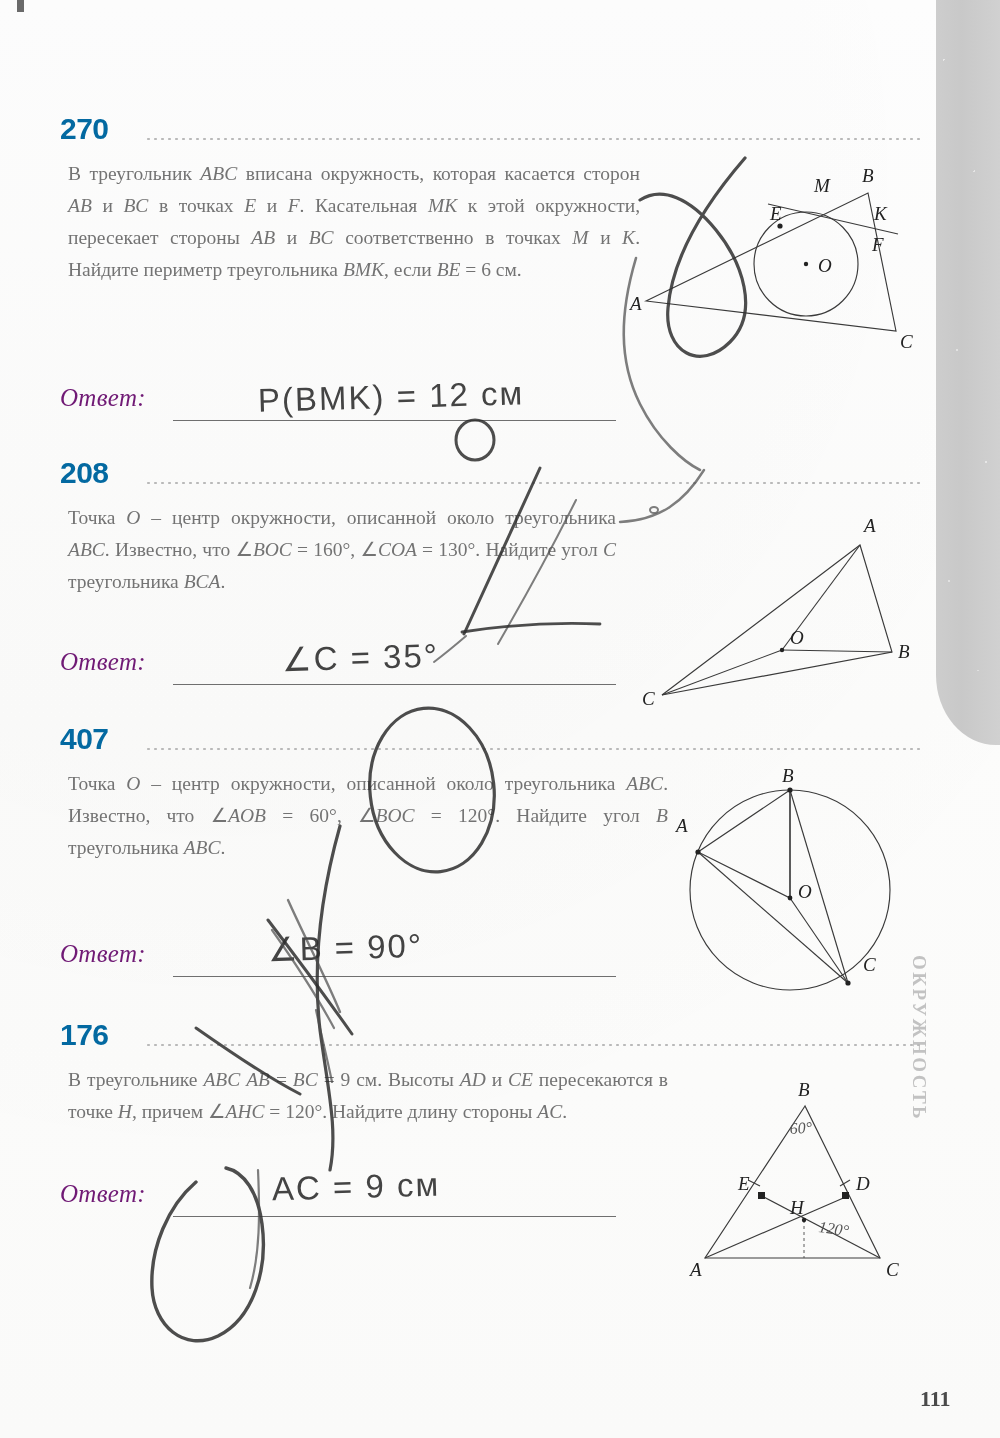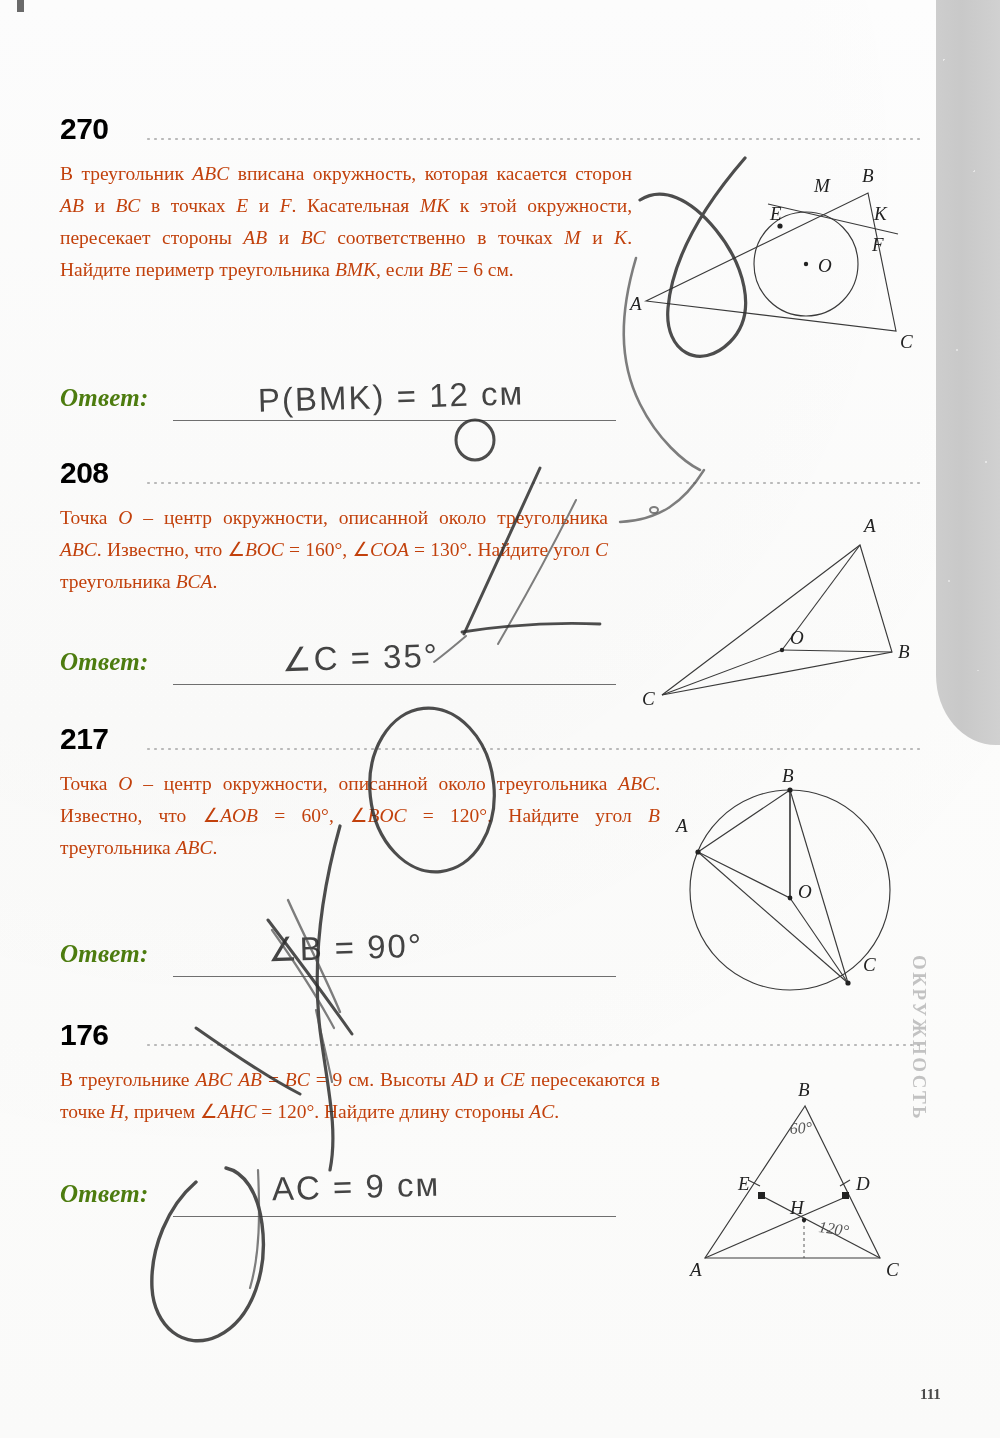--- a/index.html
+++ b/index.html
@@ -45,52 +45,52 @@
     position:absolute;left:908px;top:955px;
     writing-mode:vertical-rl;
     font-family:"Liberation Serif", serif;
     font-size:19px;letter-spacing:2.5px;font-weight:700;
     color:#c2c2c2;
     white-space:nowrap;
   }
 
   .page-num{
     position:absolute;left:920px;top:1386px;
-    font-size:15px;font-weight:700;color:#4a4a4a;
+    font-size:22px;font-weight:700;color:#4a4a4a;
     font-family:"Liberation Serif", serif;
   }
 
   
   .problem{position:absolute;left:0;width:1000px;}
   .pnum{
     position:absolute;left:60px;top:0;
     font-family:"Liberation Sans", sans-serif;
-    font-size:30px;font-weight:700;color:#000000;
+    font-size:30px;font-weight:700;color:#0369a1;
     letter-spacing:-.5px;
   }
   .dots{
     position:absolute;left:145px;top:25px;width:775px;height:4px;
     background-image:radial-gradient(circle, #b9b9b9 0 1.1px, transparent 1.2px);
     background-size:7px 4px;background-repeat:repeat-x;
   }
   .ptext{
-    position:absolute;left:60px;top:46px;
+    position:absolute;left:68px;top:46px;
     font-size:19.5px;line-height:32px;
     text-align:justify;
-    color:#c2410c;
+    color:#737373;
   }
   .ptext i{font-family:"Liberation Serif", serif;font-style:italic;}
 
   
   .ans-row{position:absolute;left:60px;}
   .ans-label{
     position:absolute;left:0;top:0;
     font-family:"Liberation Serif", serif;
-    font-style:italic;font-weight:700;font-size:25px;
-    color:#4d7c0f;
+    font-style:italic;font-weight:400;font-size:25px;
+    color:#701a75;
     letter-spacing:.3px;
   }
   .ans-line{
     position:absolute;
     height:0;border-top:1.4px solid #6f6f6f;
   }
   .hw{
     position:absolute;
     font-family:"Liberation Sans", sans-serif;
     font-size:33px;color:#2b2b2b;
@@ -181,21 +181,21 @@
     <path class="ln" d="M162 150 L42 195"></path>
     <circle class="dot" cx="162" cy="150" r="2.2"></circle>
     <text class="lbl" x="244" y="32">A</text>
     <text class="lbl" x="278" y="158">B</text>
     <text class="lbl" x="22" y="205">C</text>
     <text class="lbl" x="170" y="144">O</text>
   </svg>
 </div>
 
 <div class="problem" style="top:722px">
-  <div class="pnum">217</div>
+  <div class="pnum">407</div>
   <div class="dots"></div>
   <div class="ptext" style="width:600px">Точка <i>O</i> – центр окружности, описанной около треугольника <i>ABC</i>. Известно, что ∠<i>AOB</i> = 60°, ∠<i>BOC</i> = 120°. Найдите угол <i>B</i> треугольника <i>ABC</i>.</div>
 </div>
 
 <div class="ans-row" style="top:940px">
   <div class="ans-label">Ответ:</div>
   <div class="ans-line" style="left:113px;top:36px;width:443px"></div>
   <div class="hw" style="left:208px;top:-12px">∠B = 90°</div>
 </div>
 

